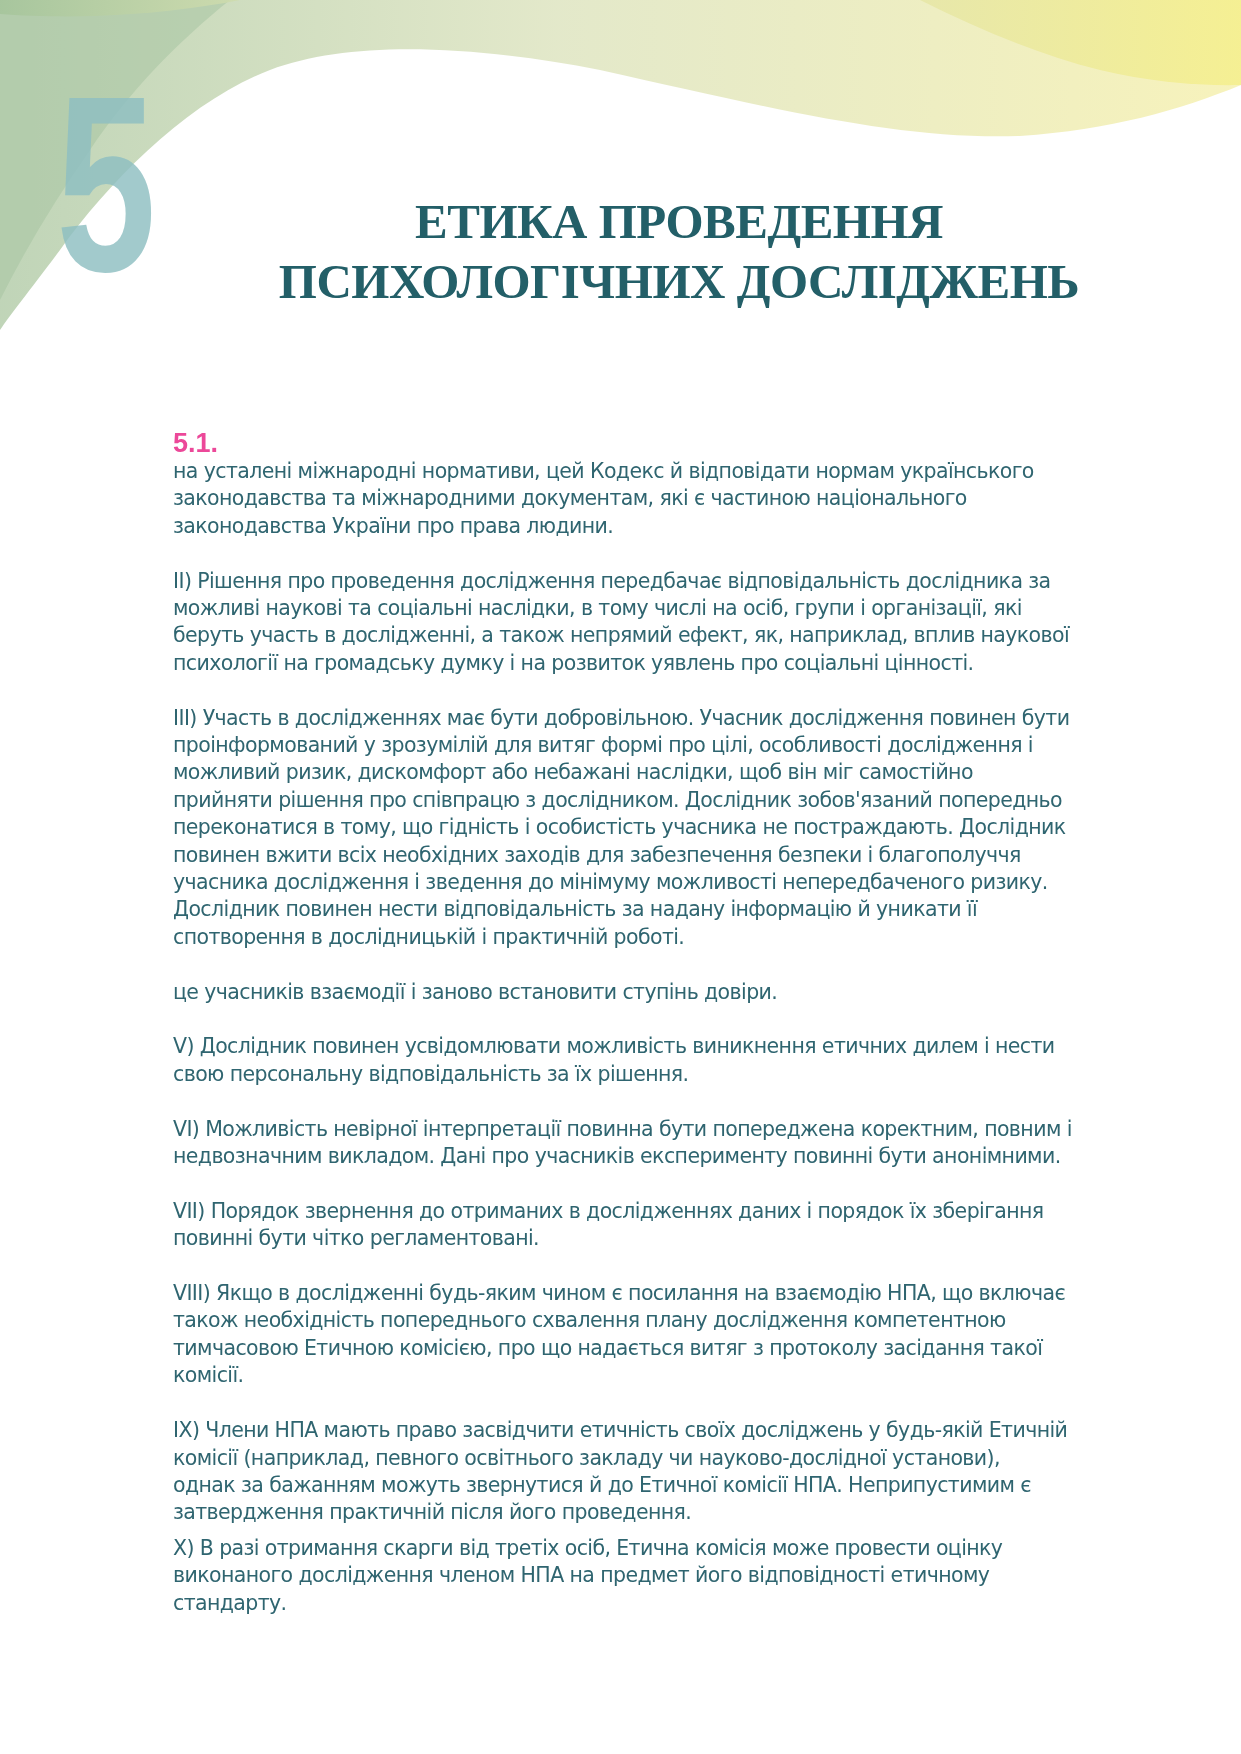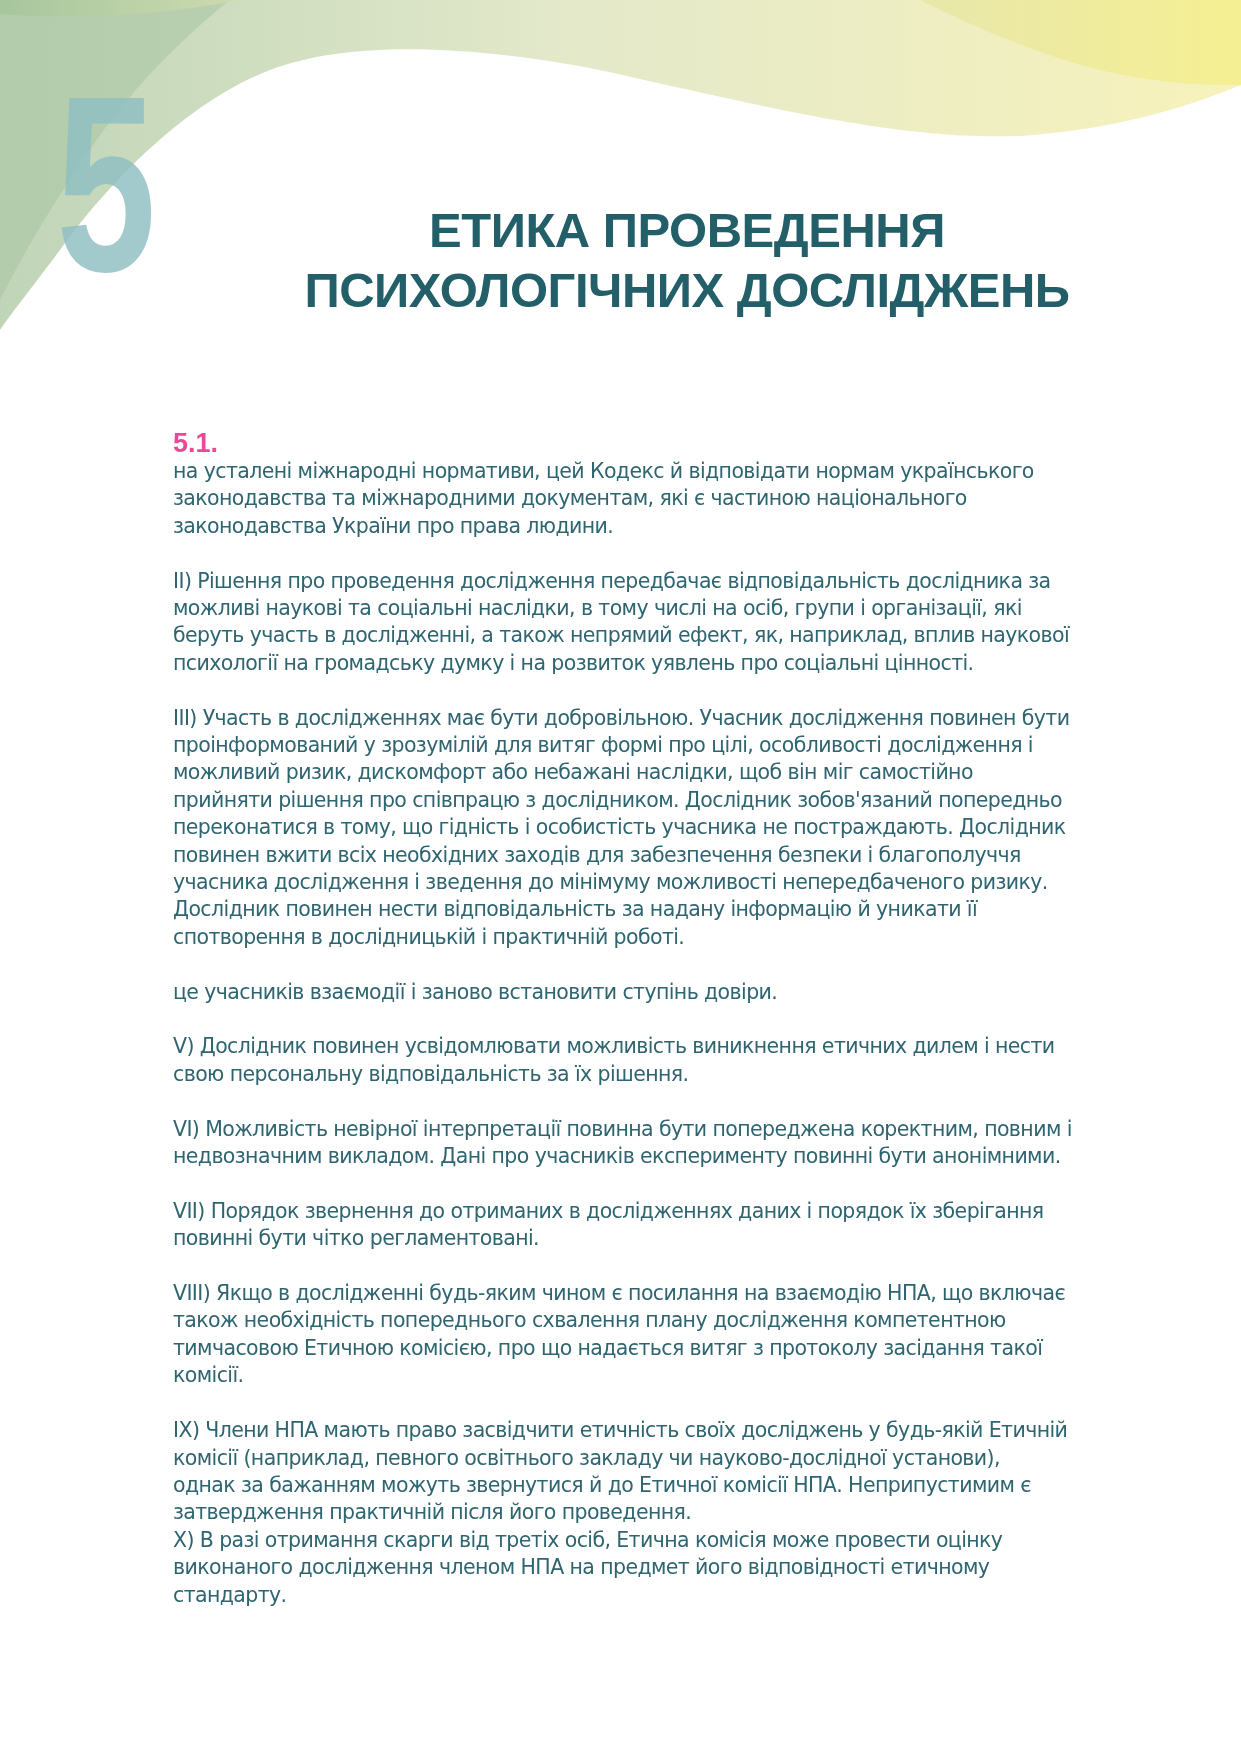--- a/index.html
+++ b/index.html
@@ -70,21 +70,21 @@
     }
     .para {
       font-family: "DejaVu Sans", sans-serif;
       font-size: 20.5px;
       line-height: 27.4px;
       letter-spacing: -0.6px;
       margin: 0 0 27.4px 0;
       white-space: normal;
     }
     .para.tight {
-      margin-bottom: 0;
+      margin-bottom: 8px;
     }
     .para .line {
       display: block;
       white-space: nowrap;
     }
   </style>
 </head>
 <body>
 
 <svg class="header-bg" viewBox="0 0 1241 330" preserveAspectRatio="none" xmlns="http://www.w3.org/2000/svg">
@@ -108,21 +108,21 @@
 
   <path d="M0,0 L230,0 C180,40 130,90 90,150 C55,200 25,250 0,300 Z" fill="#a8c4a3" opacity="0.55"></path>
 
   <path d="M0,0 L240,0 C200,8 150,14 95,16 C60,17 25,16 0,14 Z" fill="url(#gTopBand)" opacity="0.9"></path>
 
   <path d="M920,0 L1241,0 L1241,85 C1200,86 1150,82 1100,70 C1040,55 980,30 920,0 Z" fill="url(#gYellow)" opacity="0.85"></path>
 </svg>
 
 <div class="chapter-number">5</div>
 
-<h1 class="chapter-title" style="margin:12px;">
+<h1 class="chapter-title" style="margin:4px;font-family:Liberation Serif, serif;">
   <span>ЕТИКА ПРОВЕДЕННЯ</span>
   <span>ПСИХОЛОГІЧНИХ ДОСЛІДЖЕНЬ</span>
 </h1>
 
 <div class="content">
   <div class="section-number">5.1.</div>
   <div id="paragraphs">
       <p class="para">
         <span class="line">на усталені міжнародні нормативи, цей Кодекс й відповідати нормам українського</span>
         <span class="line">законодавства та міжнародними документам, які є частиною національного</span>

